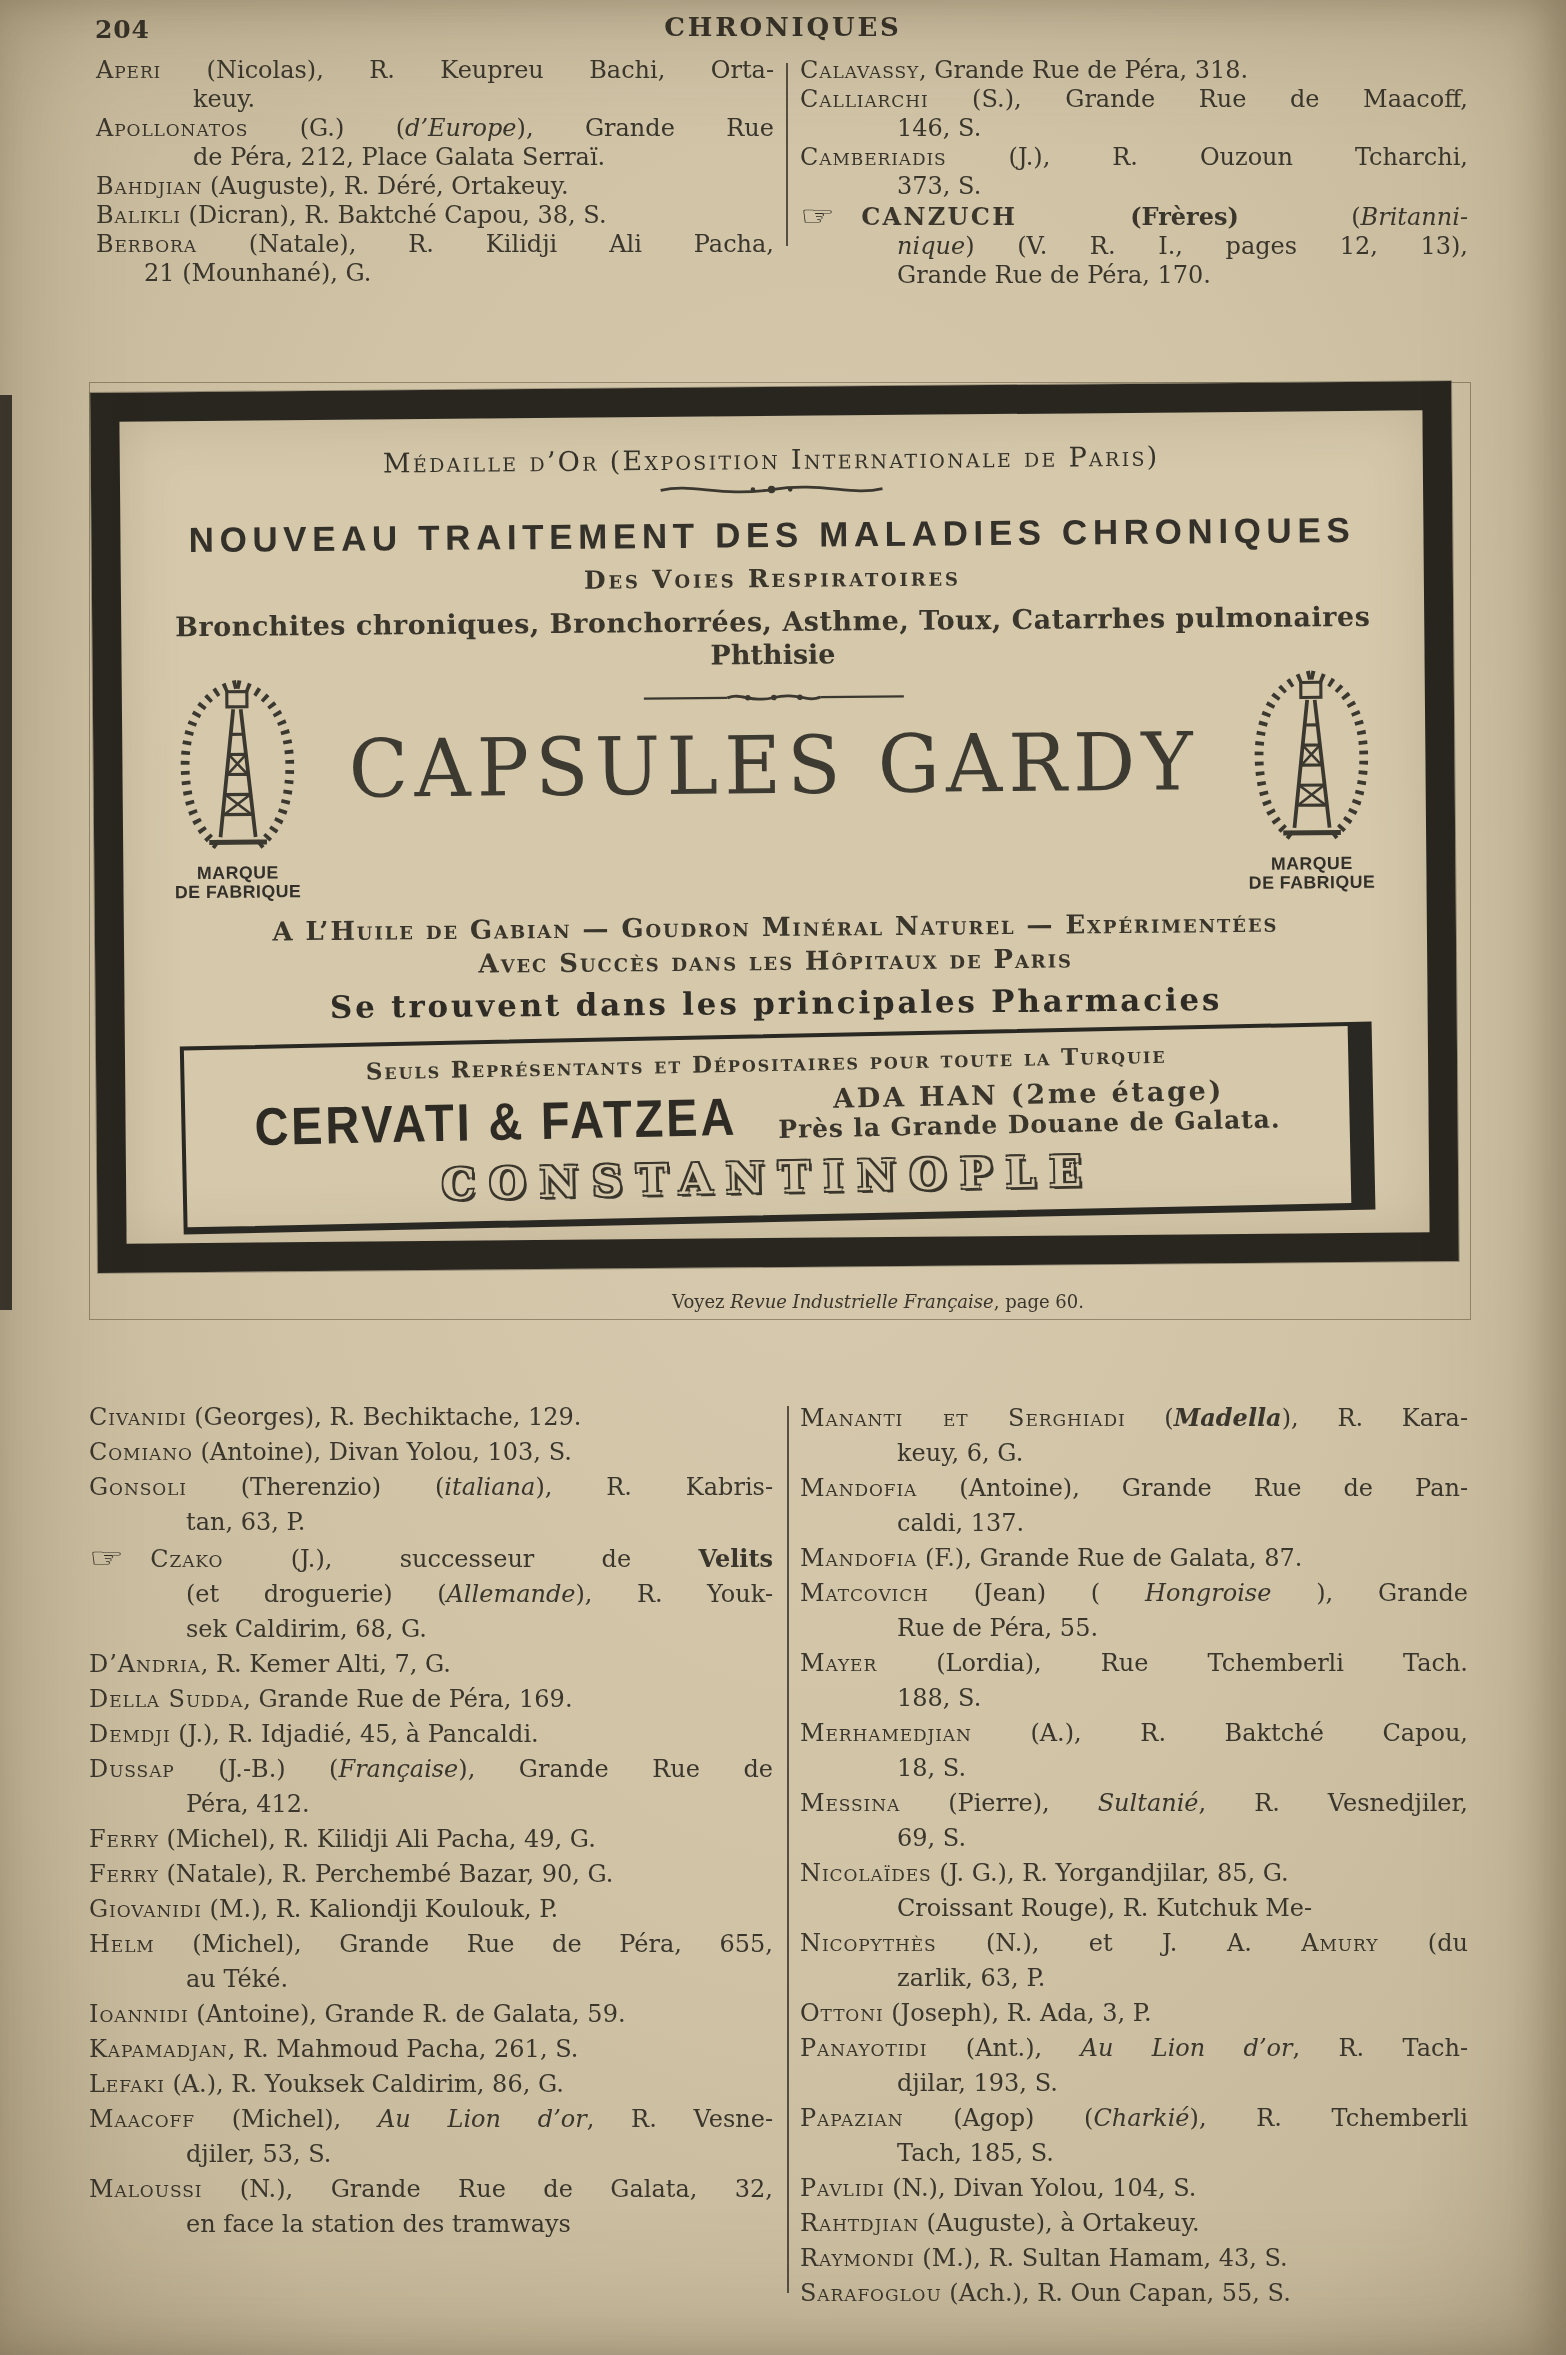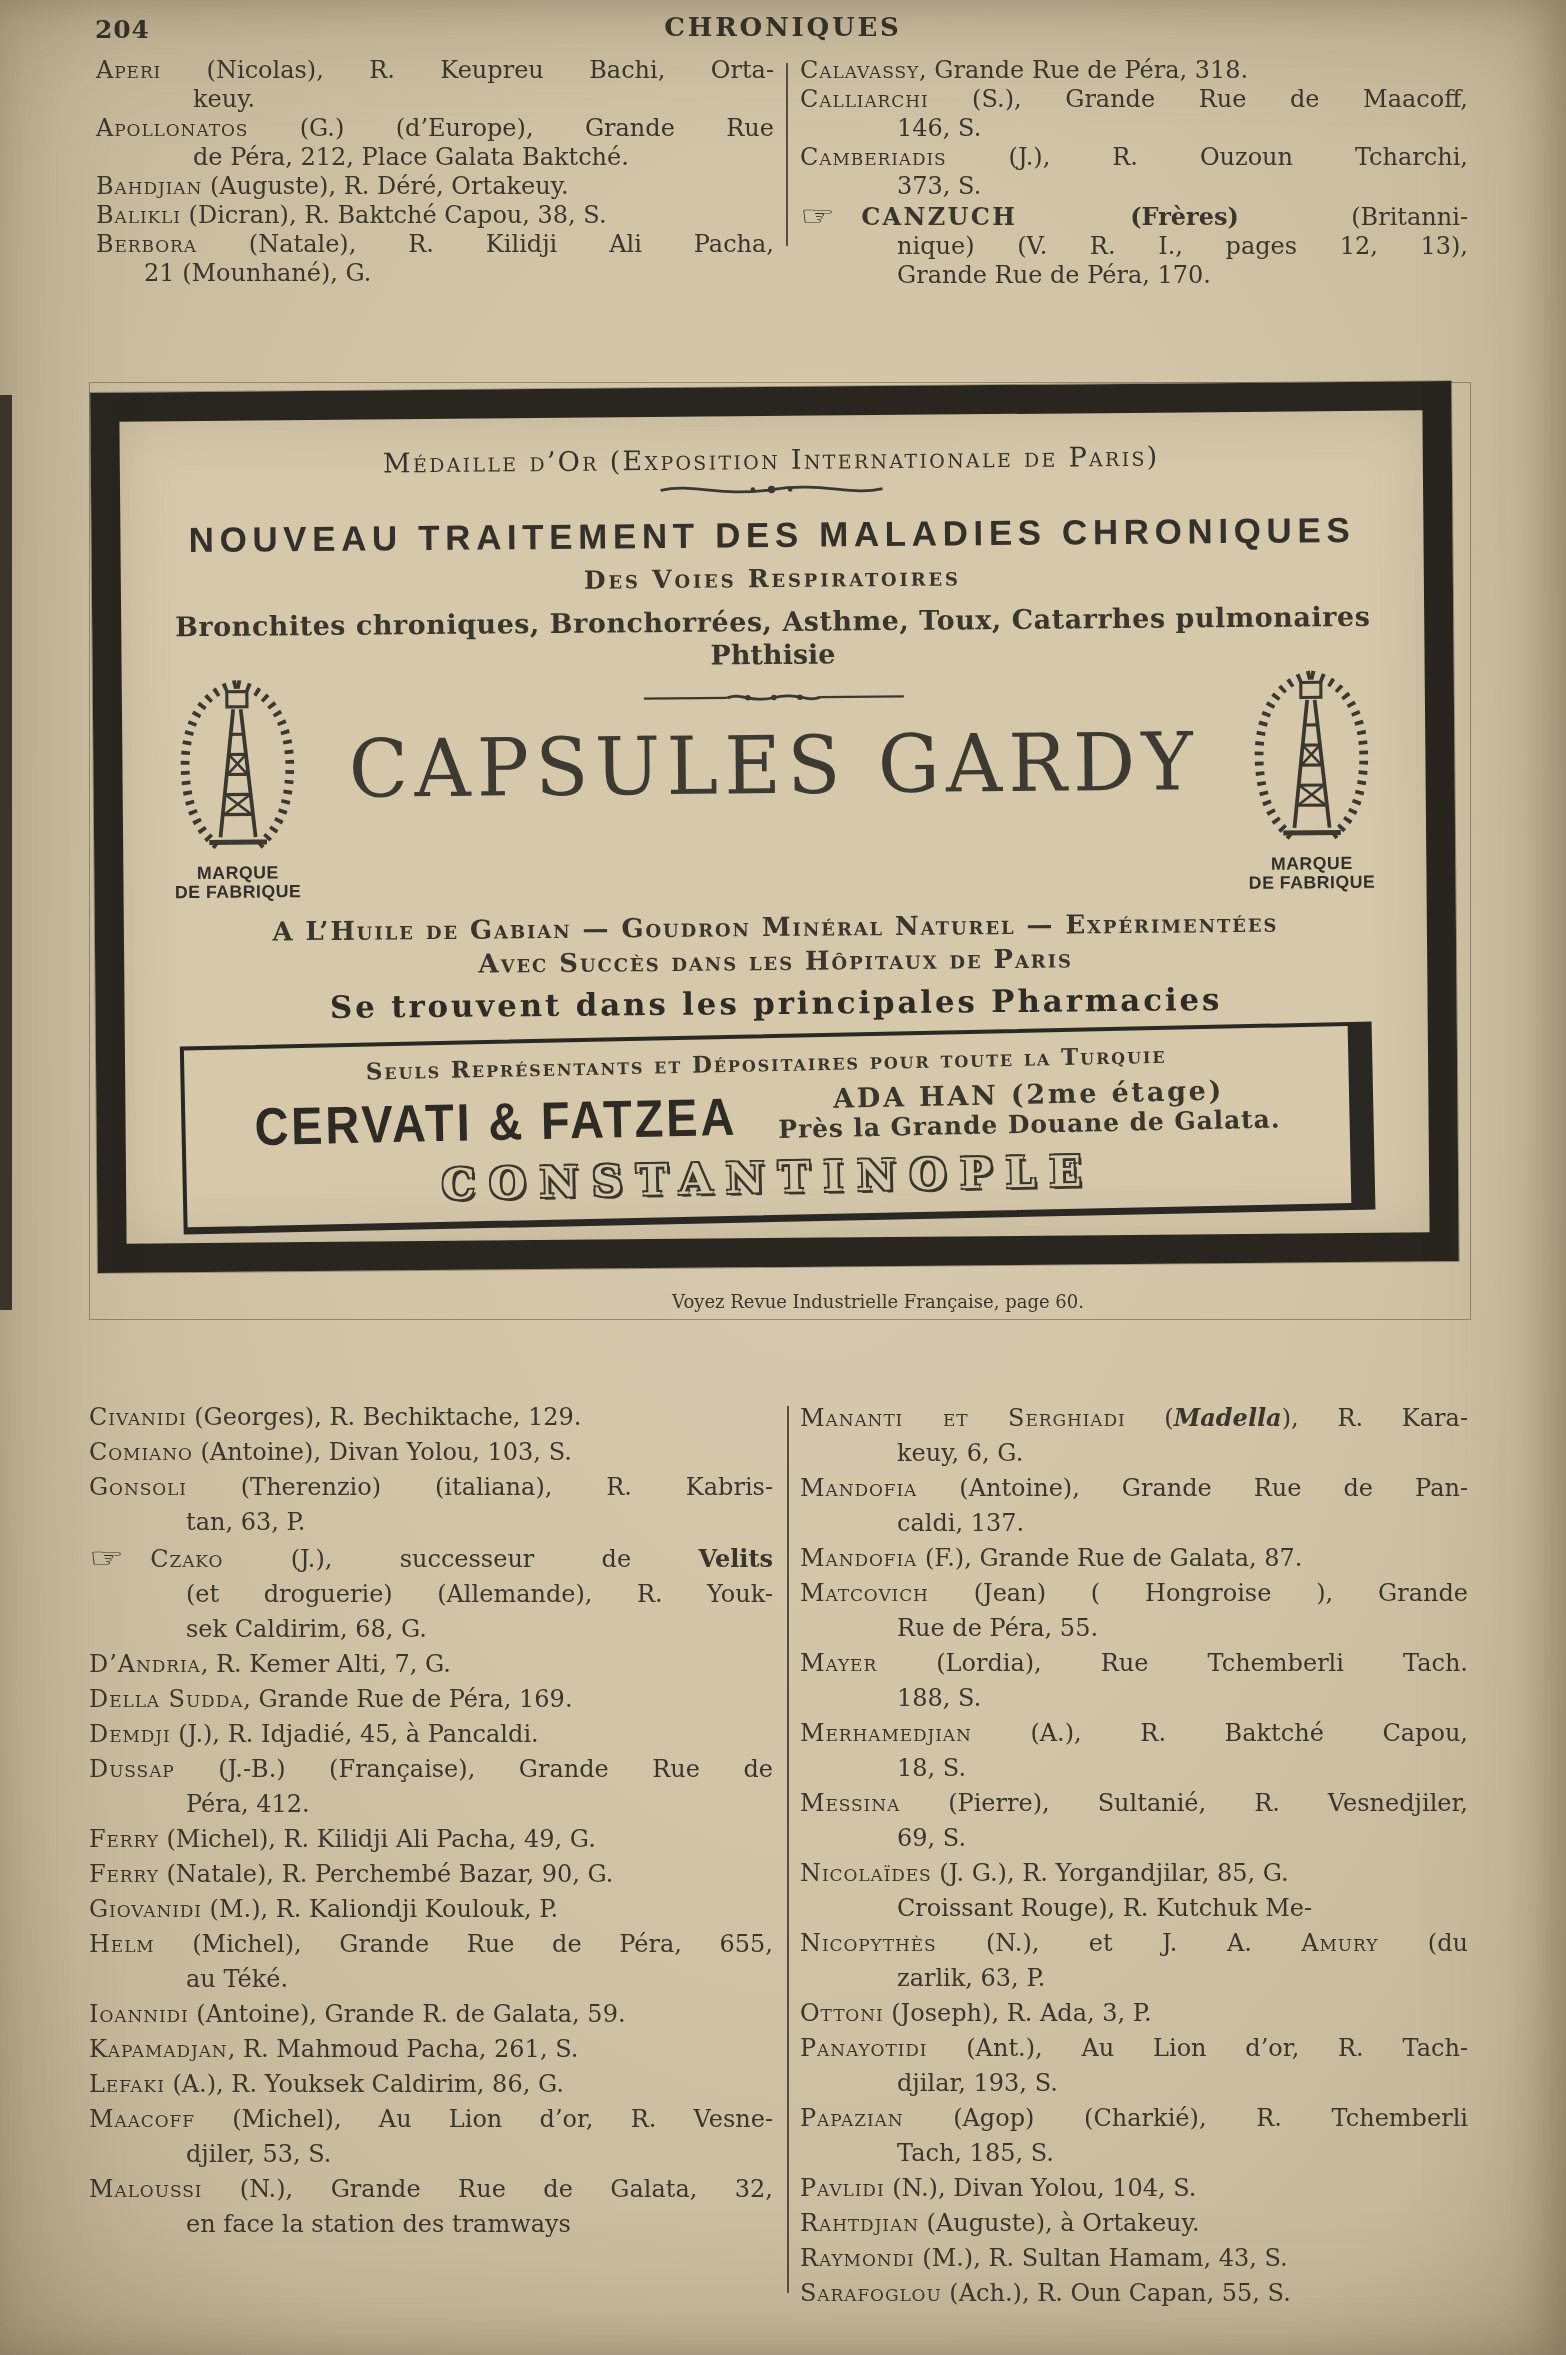--- a/index.html
+++ b/index.html
@@ -22,21 +22,21 @@
   #bottom-left{left:89px;top:1400px;width:684px;line-height:35px;}
   #bottom-right{left:800px;top:1400px;width:668px;line-height:35px;}
   .vdivider{position:absolute;width:1.9px;background:rgba(55,50,40,.8);}
   #divider-top{left:786px;top:63px;height:183px;}
   #divider-bottom{left:787px;top:1406px;height:887px;}
   .ln{white-space:normal;}
   .ln.jl{text-align:justify;text-align-last:justify;}
   .ind1{padding-left:48px;}
   .ind2{padding-left:97px;}
   .s-n{font-variant:small-caps;letter-spacing:0.9px;}
-  .s-i{}
+  .s-i{font-style:italic;}
   .s-b{font-weight:bold;}
   .s-bi{font-weight:bold;font-style:italic;}
   .s-fat{font-weight:bold;letter-spacing:2.3px;margin-top:48px;}
   .hand{font-family:"DejaVu Sans",sans-serif;display:inline-block;transform:scaleX(1.45);transform-origin:left center;margin-right:37px;font-size:27px;color:#2f2c25;}
   
   #ad-outer{position:absolute;left:89px;top:382px;width:1380px;height:936px;border:0.9px solid rgba(95,85,60,.55);}
   #ad-plaque{position:absolute;left:3.7px;top:3.7px;width:1361px;height:880px;box-sizing:border-box;
     border:29px solid #28261f;background:#d5c8ab;transform:rotate(-0.5deg);
     box-shadow:0 0 0 0.9px rgba(60,55,45,.4), inset 0 0 56px rgba(120,100,70,.22);}
   .plaque-inner{position:relative;width:100%;height:100%;text-align:center;overflow:hidden;padding-top:28px;box-sizing:border-box;}
@@ -77,21 +77,21 @@
 <div class="page-number">204</div>
 <div class="page-title">CHRONIQUES</div>
 
 <div id="top-left" class="col">
     <div class="entry">
       <div class="ln jl"><span class="s-n">Aperi</span><span class="s-p"> (Nicolas), R. Keupreu Bachi, Orta-</span></div>
       <div class="ln ind2"><span class="s-p">keuy.</span></div>
     </div>
     <div class="entry">
       <div class="ln jl"><span class="s-n">Apollonatos</span><span class="s-p"> (G.) (</span><span class="s-i">d’Europe</span><span class="s-p">), Grande Rue</span></div>
-      <div class="ln ind2"><span class="s-p">de Péra, 212, Place Galata Baktché.</span></div>
+      <div class="ln ind2"><span class="s-p">de Péra, 212, Place Galata Serraï.</span></div>
     </div>
     <div class="entry">
       <div class="ln"><span class="s-n">Bahdjian</span><span class="s-p"> (Auguste), R. Déré, Ortakeuy.</span></div>
     </div>
     <div class="entry">
       <div class="ln"><span class="s-n">Balikli</span><span class="s-p"> (Dicran), R. Baktché Capou, 38, S.</span></div>
     </div>
     <div class="entry">
       <div class="ln jl"><span class="s-n">Berbora</span><span class="s-p"> (Natale), R. Kilidji Ali Pacha,</span></div>
       <div class="ln ind1"><span class="s-p">21 (Mounhané), G.</span></div>

